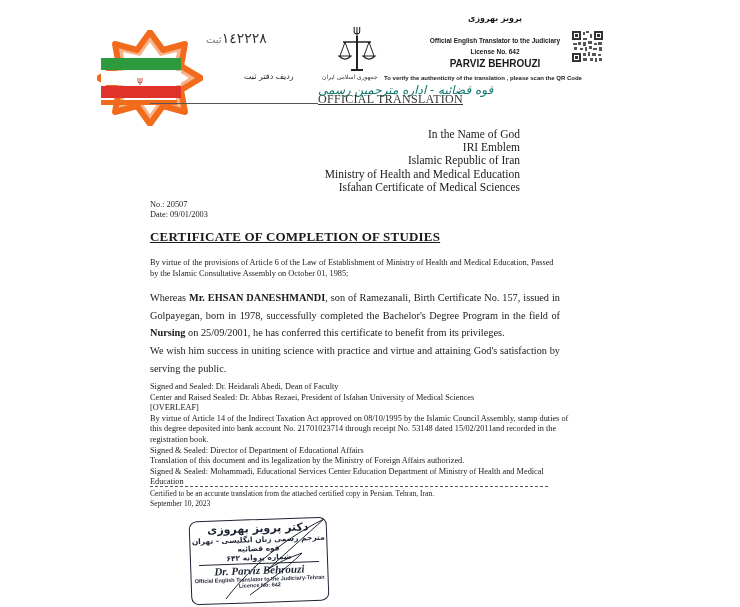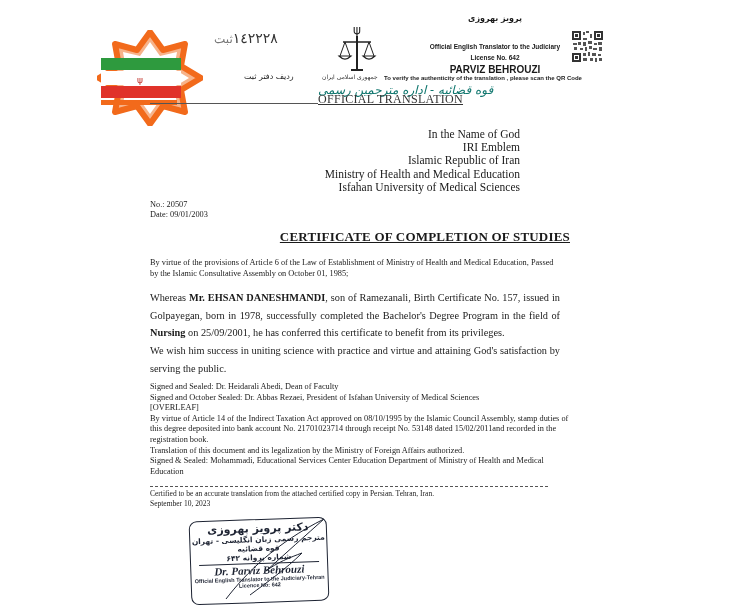--- a/index.html
+++ b/index.html
@@ -2,45 +2,45 @@
 <html><head>
 <meta charset="utf-8">
 <style>
   html, body { margin: 0; padding: 0; background: #ffffff; }
   body { width: 740px; height: 607px; position: relative; overflow: hidden; font-family: "Liberation Serif", serif; color: #1a1a1a; }
   .abs { position: absolute; }
 
   
   .star-wrap { left: 97px; top: 30px; width: 106px; height: 96px; }
   .reg-no { left: 206px; top: 30px; font-family: "Liberation Sans", sans-serif; font-size: 14px; letter-spacing: 2px; color: #333; }
-  .reg-no .stamp { font-size: 12px; color: #777; margin-left: 8px; letter-spacing: 0; }
+  .reg-no .stamp { font-size: 10px; color: #777; margin-left: 0; letter-spacing: 0; }
   .reg-label { left: 244px; top: 72px; font-family: "DejaVu Sans", sans-serif; font-size: 8px; font-weight: normal; color: #222; direction: rtl; }
 
   
   .emblem { left: 337px; top: 22px; width: 40px; height: 52px; }
   .emblem-caption { left: 322px; top: 73px; font-family: "DejaVu Sans", sans-serif; font-size: 6px; color: #333; direction: rtl; }
   .judiciary-fa { left: 318px; top: 83px; font-family: "DejaVu Serif", serif; font-size: 12px; color: #0f766e; direction: rtl; font-style: italic; }
   .official-translation { left: 318px; top: 92px; font-size: 12px; text-decoration: underline; letter-spacing: 0.3px; color: #333; }
   .header-rule { left: 150px; top: 103px; width: 168px; height: 0; border-top: 1px solid #555; }
 
   
   .tr-block { left: 420px; top: 14px; width: 150px; text-align: center; font-family: "Liberation Sans", sans-serif; }
-  .tr-name-fa { font-family: "DejaVu Sans", sans-serif; font-size: 8px; font-weight: bold; direction: rtl; margin-bottom: 20px; }
+  .tr-name-fa { font-family: "DejaVu Sans", sans-serif; font-size: 8px; font-weight: bold; direction: rtl; margin-bottom: 14px; }
   .tr-title { font-size: 6.5px; font-weight: bold; margin-bottom: 4px; }
   .tr-license { font-size: 6.5px; font-weight: bold; margin-bottom: 3px; }
   .tr-name { font-size: 10px; font-weight: bold; }
   .verify { left: 384px; top: 75px; font-family: "Liberation Sans", sans-serif; font-size: 6px; font-weight: bold; color: #222; white-space: nowrap; }
   .qr { left: 571px; top: 30px; width: 33px; height: 33px; }
 
   
   .heading-block { left: 200px; top: 128px; width: 320px; text-align: right; font-size: 11.5px; line-height: 13.2px; }
 
   .meta { left: 150px; top: 200px; font-size: 8.3px; line-height: 10px; }
 
-  .cert-title { left: 150px; top: 229px; width: 420px; text-align: right; font-size: 13px; font-weight: bold; text-decoration: underline; letter-spacing: 0.2px; }
+  .cert-title { left: 150px; top: 229px; width: 420px; text-align: left; font-size: 13px; font-weight: bold; text-decoration: underline; letter-spacing: 0.2px; }
 
   .para-small { left: 150px; width: 410px; font-size: 8.3px; line-height: 10.6px; }
   .p1 { top: 258px; }
 
   .para-main { left: 150px; width: 410px; font-size: 10.3px; line-height: 17.5px; text-align: justify; }
   .p2 { top: 289px; }
   .p3 { top: 342px; }
 
   .signed { left: 150px; top: 382px; width: 420px; font-size: 8.3px; line-height: 10.6px; }
 
@@ -144,43 +144,44 @@
       <rect x="24" y="28" width="2" height="4" fill="#555"></rect>
       <rect x="28" y="28" width="3" height="3" fill="#555"></rect>
   </svg>
 </div>
 
 <div class="abs heading-block">
   <div>In the Name of God</div>
   <div>IRI Emblem</div>
   <div>Islamic Republic of Iran</div>
   <div>Ministry of Health and Medical Education</div>
-  <div>Isfahan University of Medical Sciences</div>
+  <div>Isfahan Certificate of Medical Sciences</div>
 </div>
 
 <div class="abs meta">
   <div>No.: 20507</div>
   <div>Date: 09/01/2003</div>
 </div>
 
 <div class="abs cert-title">CERTIFICATE OF COMPLETION OF STUDIES</div>
 
 <div class="abs para-small p1">By virtue of the provisions of Article 6 of the Law of Establishment of Ministry of Health and Medical Education, Passed by the Islamic Consultative Assembly on October 01, 1985;</div>
 
 <div class="abs para-main p2">
   <span>Whereas </span><b>Mr. EHSAN DANESHMANDI</b><span>, son of Ramezanali, Birth Certificate No. 157, issued in Golpayegan, born in 1978, successfully completed the Bachelor's Degree Program in the field of </span><b>Nursing</b><span> on 25/09/2001, he has conferred this certificate to benefit from its privileges.</span>
 </div>
 
 <div class="abs para-main p3">We wish him success in uniting science with practice and virtue and attaining God's satisfaction by serving the public.</div>
 
 <div class="abs signed">
   <div>Signed and Sealed: Dr. Heidarali Abedi, Dean of Faculty</div>
-  <div>Signed and October Sealed: Dr. Abbas Rezaei, President of Isfahan University of Medical Sciences</div>
+  <div>Center and Raised Sealed: Dr. Abbas Rezaei, President of Isfahan University of Medical Sciences</div>
   <div>[OVERLEAF]</div>
   <div>By virtue of Article 14 of the Indirect Taxation Act approved on 08/10/1995 by the Islamic Council Assembly, stamp duties of this degree deposited into bank account No. 21701023714 through receipt No. 53148 dated 15/02/2011and recorded in the registration book.</div>
+  <div>Signed &amp; Sealed: Director of Department of Educational Affairs</div>
   <div>Translation of this document and its legalization by the Ministry of Foreign Affairs authorized.</div>
   <div>Signed &amp; Sealed: Mohammadi, Educational Services Center Education Department of Ministry of Health and Medical Education</div>
 </div>
 
 <div class="abs dash-rule"></div>
 
 <div class="abs cert">
   <div>Certified to be an accurate translation from the attached certified copy in Persian. Tehran, Iran.</div>
   <div>September 10, 2023</div>
 </div>

